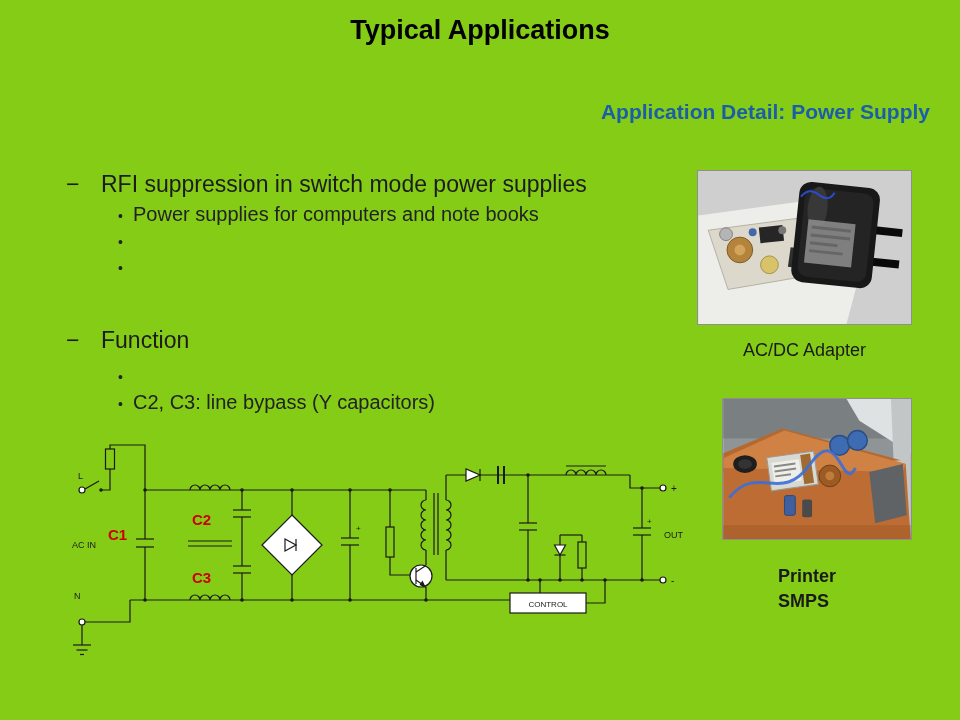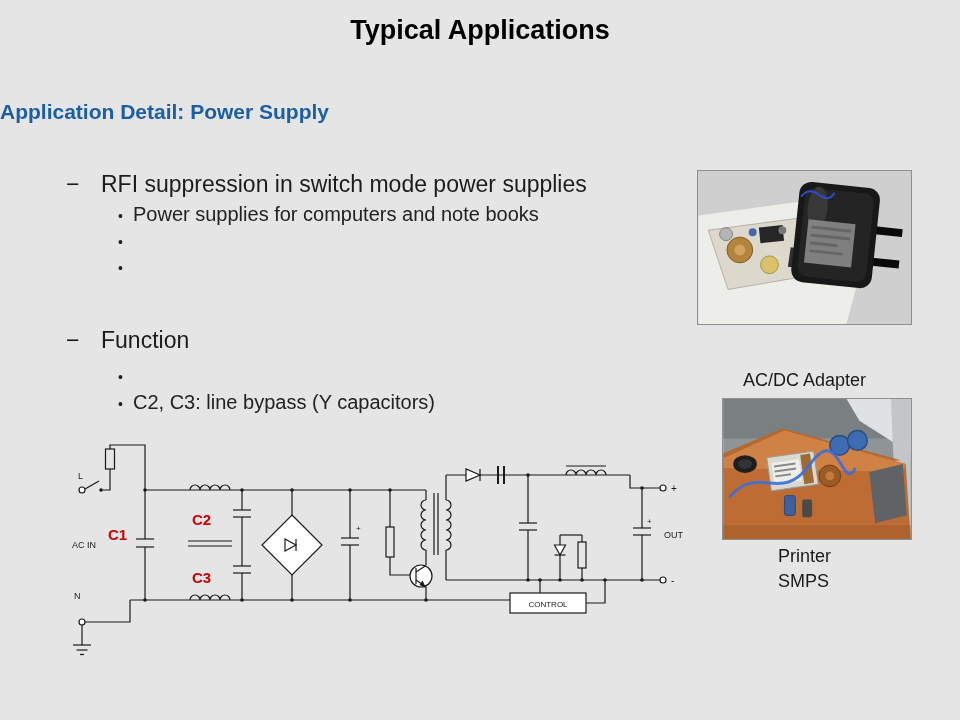--- a/index.html
+++ b/index.html
@@ -1,40 +1,40 @@
 <!DOCTYPE html>
 <html><head>
 <meta charset="utf-8">
 <style>
   html,body{margin:0;padding:0;background:#fff;}
   body{font-family:"Liberation Sans",sans-serif;color:#1a1a1a;}
-  .slide{position:relative;width:960px;height:720px;background:#e5e5e5;overflow:hidden;}
+  .slide{position:relative;width:960px;height:720px;background:#84cc16;overflow:hidden;}
   .title{position:absolute;top:14px;left:0;width:960px;text-align:center;
          font-size:27px;font-weight:bold;color:#000;margin:0;line-height:32px;}
-  .subtitle{position:absolute;top:99px;left:0;width:930px;text-align:left;
+  .subtitle{position:absolute;top:99px;left:0;width:930px;text-align:right;
             font-size:21px;font-weight:bold;color:#1b5ea8;margin:0;line-height:26px;}
   .bullet{position:absolute;display:flex;gap:15px;font-size:23px;color:#1c1c1c;}
   .bullet .dash{width:20px;}
   .b1{top:171px;left:66px;}
   .b2{top:327px;left:66px;}
   ul.sub{position:absolute;list-style:none;margin:0;padding:0;font-size:20px;color:#222;}
   ul.sub li{display:flex;}
   ul.sub .dot{width:15px;font-size:14px;padding-top:2px;}
   .s1{top:202px;left:118px;}
   .s1 li{line-height:24px;}
   .s2{top:363px;left:118px;}
   .s2 li{line-height:25px;}
   .schematic{position:absolute;left:70px;top:435px;width:620px;height:230px;}
   .schematic text{font-family:"Liberation Sans",sans-serif;}
   .photo{position:absolute;border:1px solid #8f8f8f;box-sizing:border-box;background:#ccc;}
   .photo svg{display:block;}
   .photo-adapter{left:697px;top:170px;width:215px;height:155px;}
   .photo-smps{left:722px;top:398px;width:190px;height:142px;}
-  .caption-adapter{position:absolute;top:340px;left:697px;width:215px;text-align:center;font-size:18px;margin-top:30px;}
-  .caption-smps{position:absolute;top:544px;left:778px;font-size:18px;line-height:25px;}
+  .caption-adapter{position:absolute;top:340px;left:697px;width:215px;text-align:center;font-size:18px;}
+  .caption-smps{position:absolute;top:564px;left:778px;font-size:18px;line-height:25px;font-weight:bold;}
 </style>
 </head>
 <body>
 
 <div class="slide">
 
   <h1 class="title">Typical Applications</h1>
   <h2 class="subtitle">Application Detail: Power Supply</h2>
 
   <div class="bullet b1">

